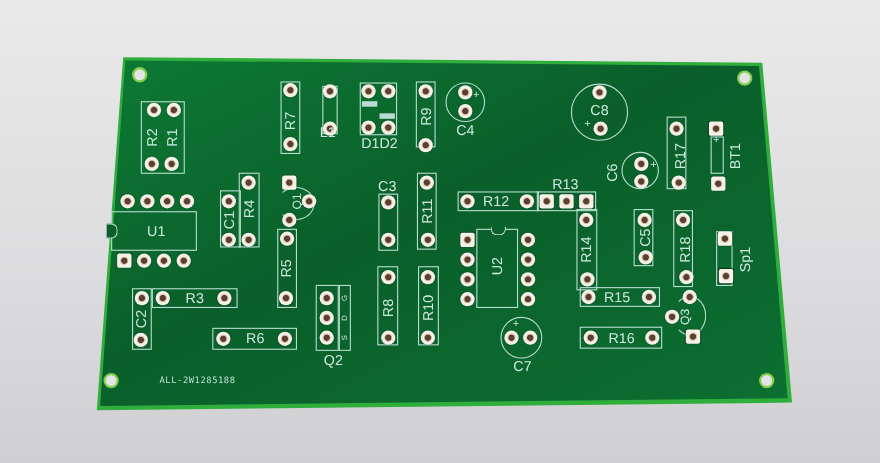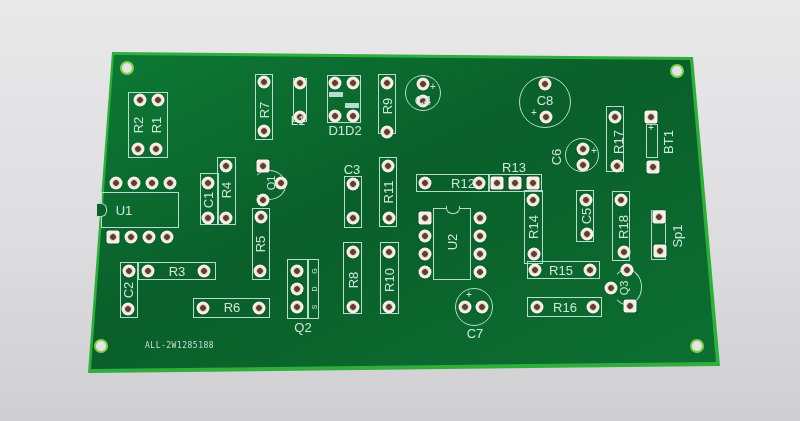--- a/index.html
+++ b/index.html
@@ -75,21 +75,21 @@
 
   <div class="outline" style="left:378px;top:74px;width:18px;height:60px"></div>
   <div class="pad" style="left:387px;top:83px"></div>
   <div class="pad" style="left:387px;top:132px"></div>
   <div class="lbl rot" style="left:387px;top:106px">R9</div>
 
   <div class="circ" style="left:405px;top:75px;width:36px;height:36px"></div>
   <div class="pad" style="left:423px;top:84px"></div>
   <div class="pad" style="left:423px;top:101px"></div>
   <div class="lbl" style="left:433px;top:87px;font-size:10px">+</div>
-  <div class="lbl" style="left:423px;top:100px">C4</div>
+  <div class="lbl" style="left:423px;top:118px">C4</div>
 
   <div class="circ" style="left:519px;top:76px;width:52px;height:52px"></div>
   <div class="pad" style="left:545px;top:84px"></div>
   <div class="pad" style="left:546px;top:117px"></div>
   <div class="lbl" style="left:545px;top:100px">C8</div>
   <div class="lbl" style="left:534px;top:113px;font-size:10px">+</div>
 
   <div class="outline" style="left:606px;top:106px;width:18px;height:66px"></div>
   <div class="pad" style="left:615px;top:117px"></div>
   <div class="pad" style="left:617px;top:166px"></div>
@@ -110,21 +110,21 @@
   <div class="outline" style="left:101px;top:192px;width:78px;height:36px"></div>
   <div class="el" style="left:97px;top:203px;width:9px;height:12px;border-radius:0 6px 6px 0;border:1.4px solid #b8dcd0;border-left:none;background:#0a5f2a"></div>
   <div class="pad" style="left:116px;top:183px"></div>
   <div class="pad" style="left:134px;top:183px"></div>
   <div class="pad" style="left:152px;top:183px"></div>
   <div class="pad" style="left:170px;top:183px"></div>
   <div class="pad sq" style="left:113px;top:237px"></div>
   <div class="pad" style="left:131px;top:237px"></div>
   <div class="pad" style="left:149px;top:237px"></div>
   <div class="pad" style="left:167px;top:237px"></div>
-  <div class="lbl" style="left:124px;top:210px">U1</div>
+  <div class="lbl" style="left:142px;top:210px">U1</div>
 
   <div class="outline" style="left:200px;top:173px;width:19px;height:52px"></div>
   <div class="outline" style="left:217px;top:157px;width:19px;height:68px"></div>
   <div class="pad" style="left:226px;top:166px"></div>
   <div class="pad" style="left:208px;top:183px"></div>
   <div class="pad" style="left:208px;top:218px"></div>
   <div class="pad" style="left:226px;top:218px"></div>
   <div class="lbl rot" style="left:208px;top:200px">C1</div>
   <div class="lbl rot" style="left:226px;top:190px">R4</div>
 
@@ -183,21 +183,21 @@
   <div class="pad" style="left:389px;top:307px"></div>
   <div class="lbl rot" style="left:389px;top:280px">R10</div>
 
   <div class="outline" style="left:416px;top:174px;width:74px;height:18px"></div>
   <div class="outline" style="left:488px;top:174px;width:54px;height:18px"></div>
   <div class="pad" style="left:425px;top:183px"></div>
   <div class="pad" style="left:479px;top:183px"></div>
   <div class="pad sq" style="left:497px;top:183px"></div>
   <div class="pad sq" style="left:515px;top:183px"></div>
   <div class="pad sq" style="left:533px;top:183px"></div>
-  <div class="lbl" style="left:463px;top:183px">R12</div>
+  <div class="lbl" style="left:451px;top:183px">R12</div>
   <div class="lbl" style="left:514px;top:167px">R13</div>
 
   <div class="outline" style="left:433px;top:208px;width:38px;height:72px"></div>
   <div class="el" style="left:446px;top:206px;width:12px;height:7px;border-radius:0 0 6px 6px;border:1.4px solid #b8dcd0;border-top:none;background:#0a5f2a"></div>
   <div class="pad sq" style="left:425px;top:218px"></div>
   <div class="pad" style="left:425px;top:236px"></div>
   <div class="pad" style="left:425px;top:254px"></div>
   <div class="pad" style="left:425px;top:272px"></div>
   <div class="pad" style="left:480px;top:218px"></div>
   <div class="pad" style="left:480px;top:236px"></div>

